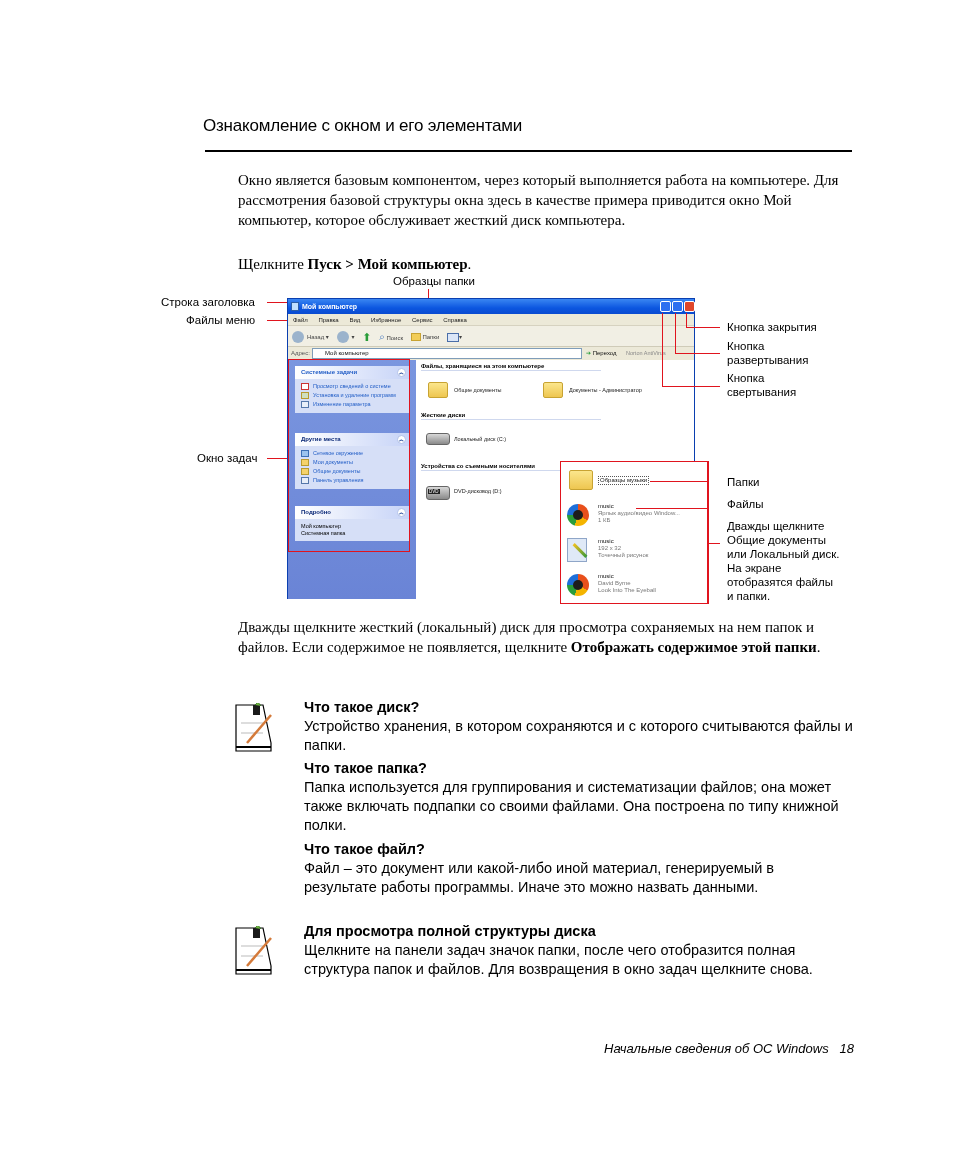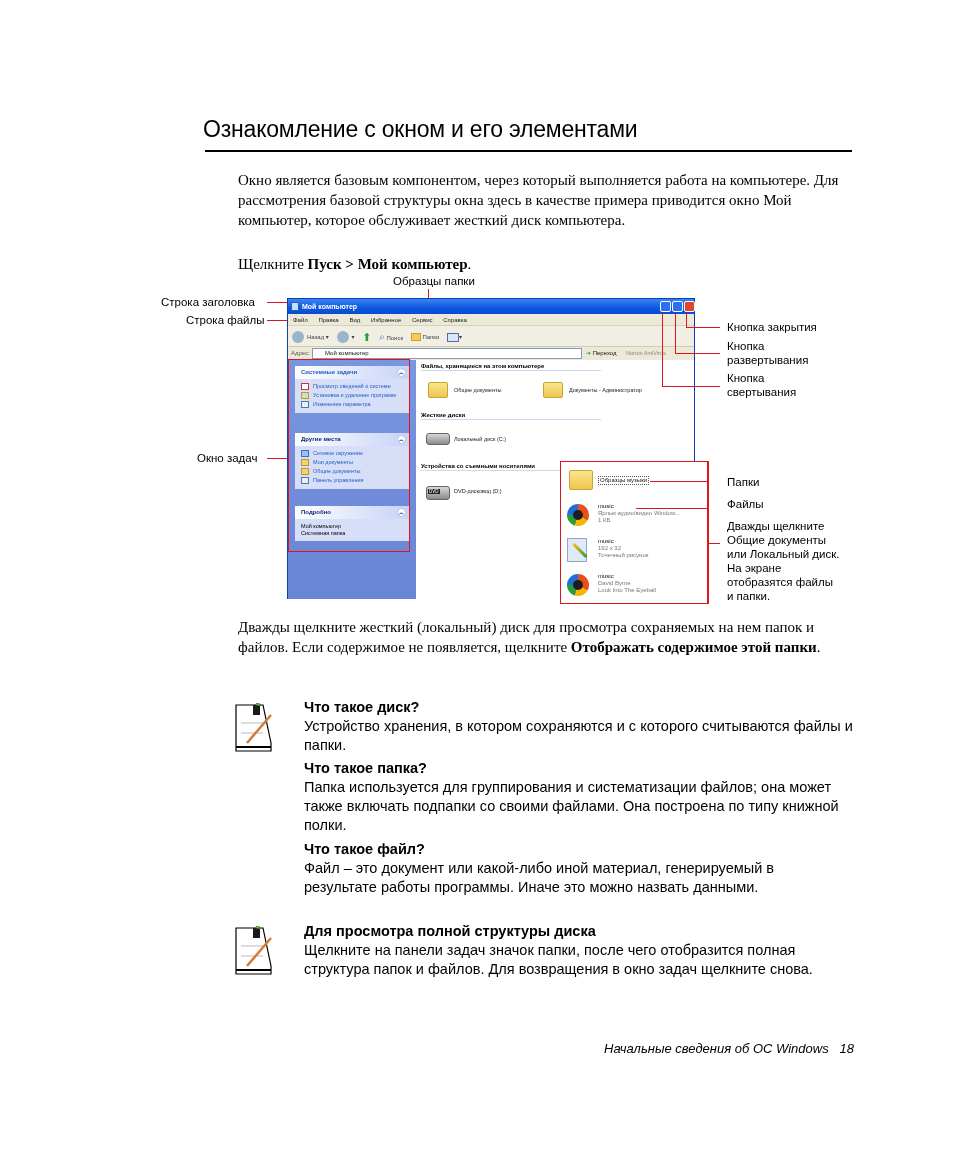--- a/index.html
+++ b/index.html
@@ -1,20 +1,20 @@
 <!DOCTYPE html>
 <html><head>
 <meta charset="utf-8">
 <style>
   * { box-sizing: border-box; margin: 0; padding: 0; }
   html, body { width: 954px; height: 1157px; background: #ffffff; overflow: hidden; }
   body { position: relative; font-family: "Liberation Sans", sans-serif; color: #000; }
   .abs { position: absolute; }
 
-  .page-title { left: 203px; top: 116px; font-size: 23px; font-weight: normal; letter-spacing: -0.2px; }
+  .page-title { left: 203px; top: 116px; font-size: 17px; font-weight: normal; letter-spacing: -0.2px; }
   .title-rule { left: 205px; top: 150px; width: 647px; height: 2px; background: #000; }
 
   .serif { font-family: "Liberation Serif", serif; font-size: 15px; line-height: 20px; }
   .intro { left: 238px; top: 170px; width: 615px; }
   .click-line { left: 238px; top: 254px; }
   .after { left: 238px; top: 617px; width: 610px; }
 
   
   .lbl { font-family: "Liberation Sans", sans-serif; font-size: 11.5px; line-height: 14px; color: #000; }
   .rline { background: #e0141e; position: absolute; }
@@ -74,21 +74,21 @@
 <div class="abs serif intro">Окно является базовым компонентом, через который выполняется работа на компьютере. Для рассмотрения базовой структуры окна здесь в качестве примера приводится окно Мой компьютер, которое обслуживает жесткий диск компьютера.</div>
 <div class="abs serif click-line">
   <span>Щелкните </span><b>Пуск &gt; Мой компьютер</b><span>.</span>
 </div>
 
 <div class="abs lbl" style="left:393px;top:274px;">Образцы папки</div>
 <div class="rline" style="left:428px;top:289px;width:1px;height:45px;"></div>
 
 <div class="abs lbl" style="left:161px;top:295px;">Строка заголовка</div>
 <div class="rline" style="left:267px;top:302px;width:21px;height:1px;"></div>
-<div class="abs lbl" style="left:186px;top:313px;">Строка файлы</div>
+<div class="abs lbl" style="left:186px;top:313px;">Файлы меню</div>
 <div class="rline" style="left:267px;top:320px;width:21px;height:1px;"></div>
 <div class="abs lbl" style="left:197px;top:451px;">Окно задач</div>
 <div class="rline" style="left:267px;top:458px;width:21px;height:1px;"></div>
 
 <div class="abs win">
   <div class="titlebar">
     <span class="ticon"></span>
     <span>Мой компьютер</span>
     <span class="tbtn" style="left:372px;"></span>
     <span class="tbtn" style="left:384px;"></span>

